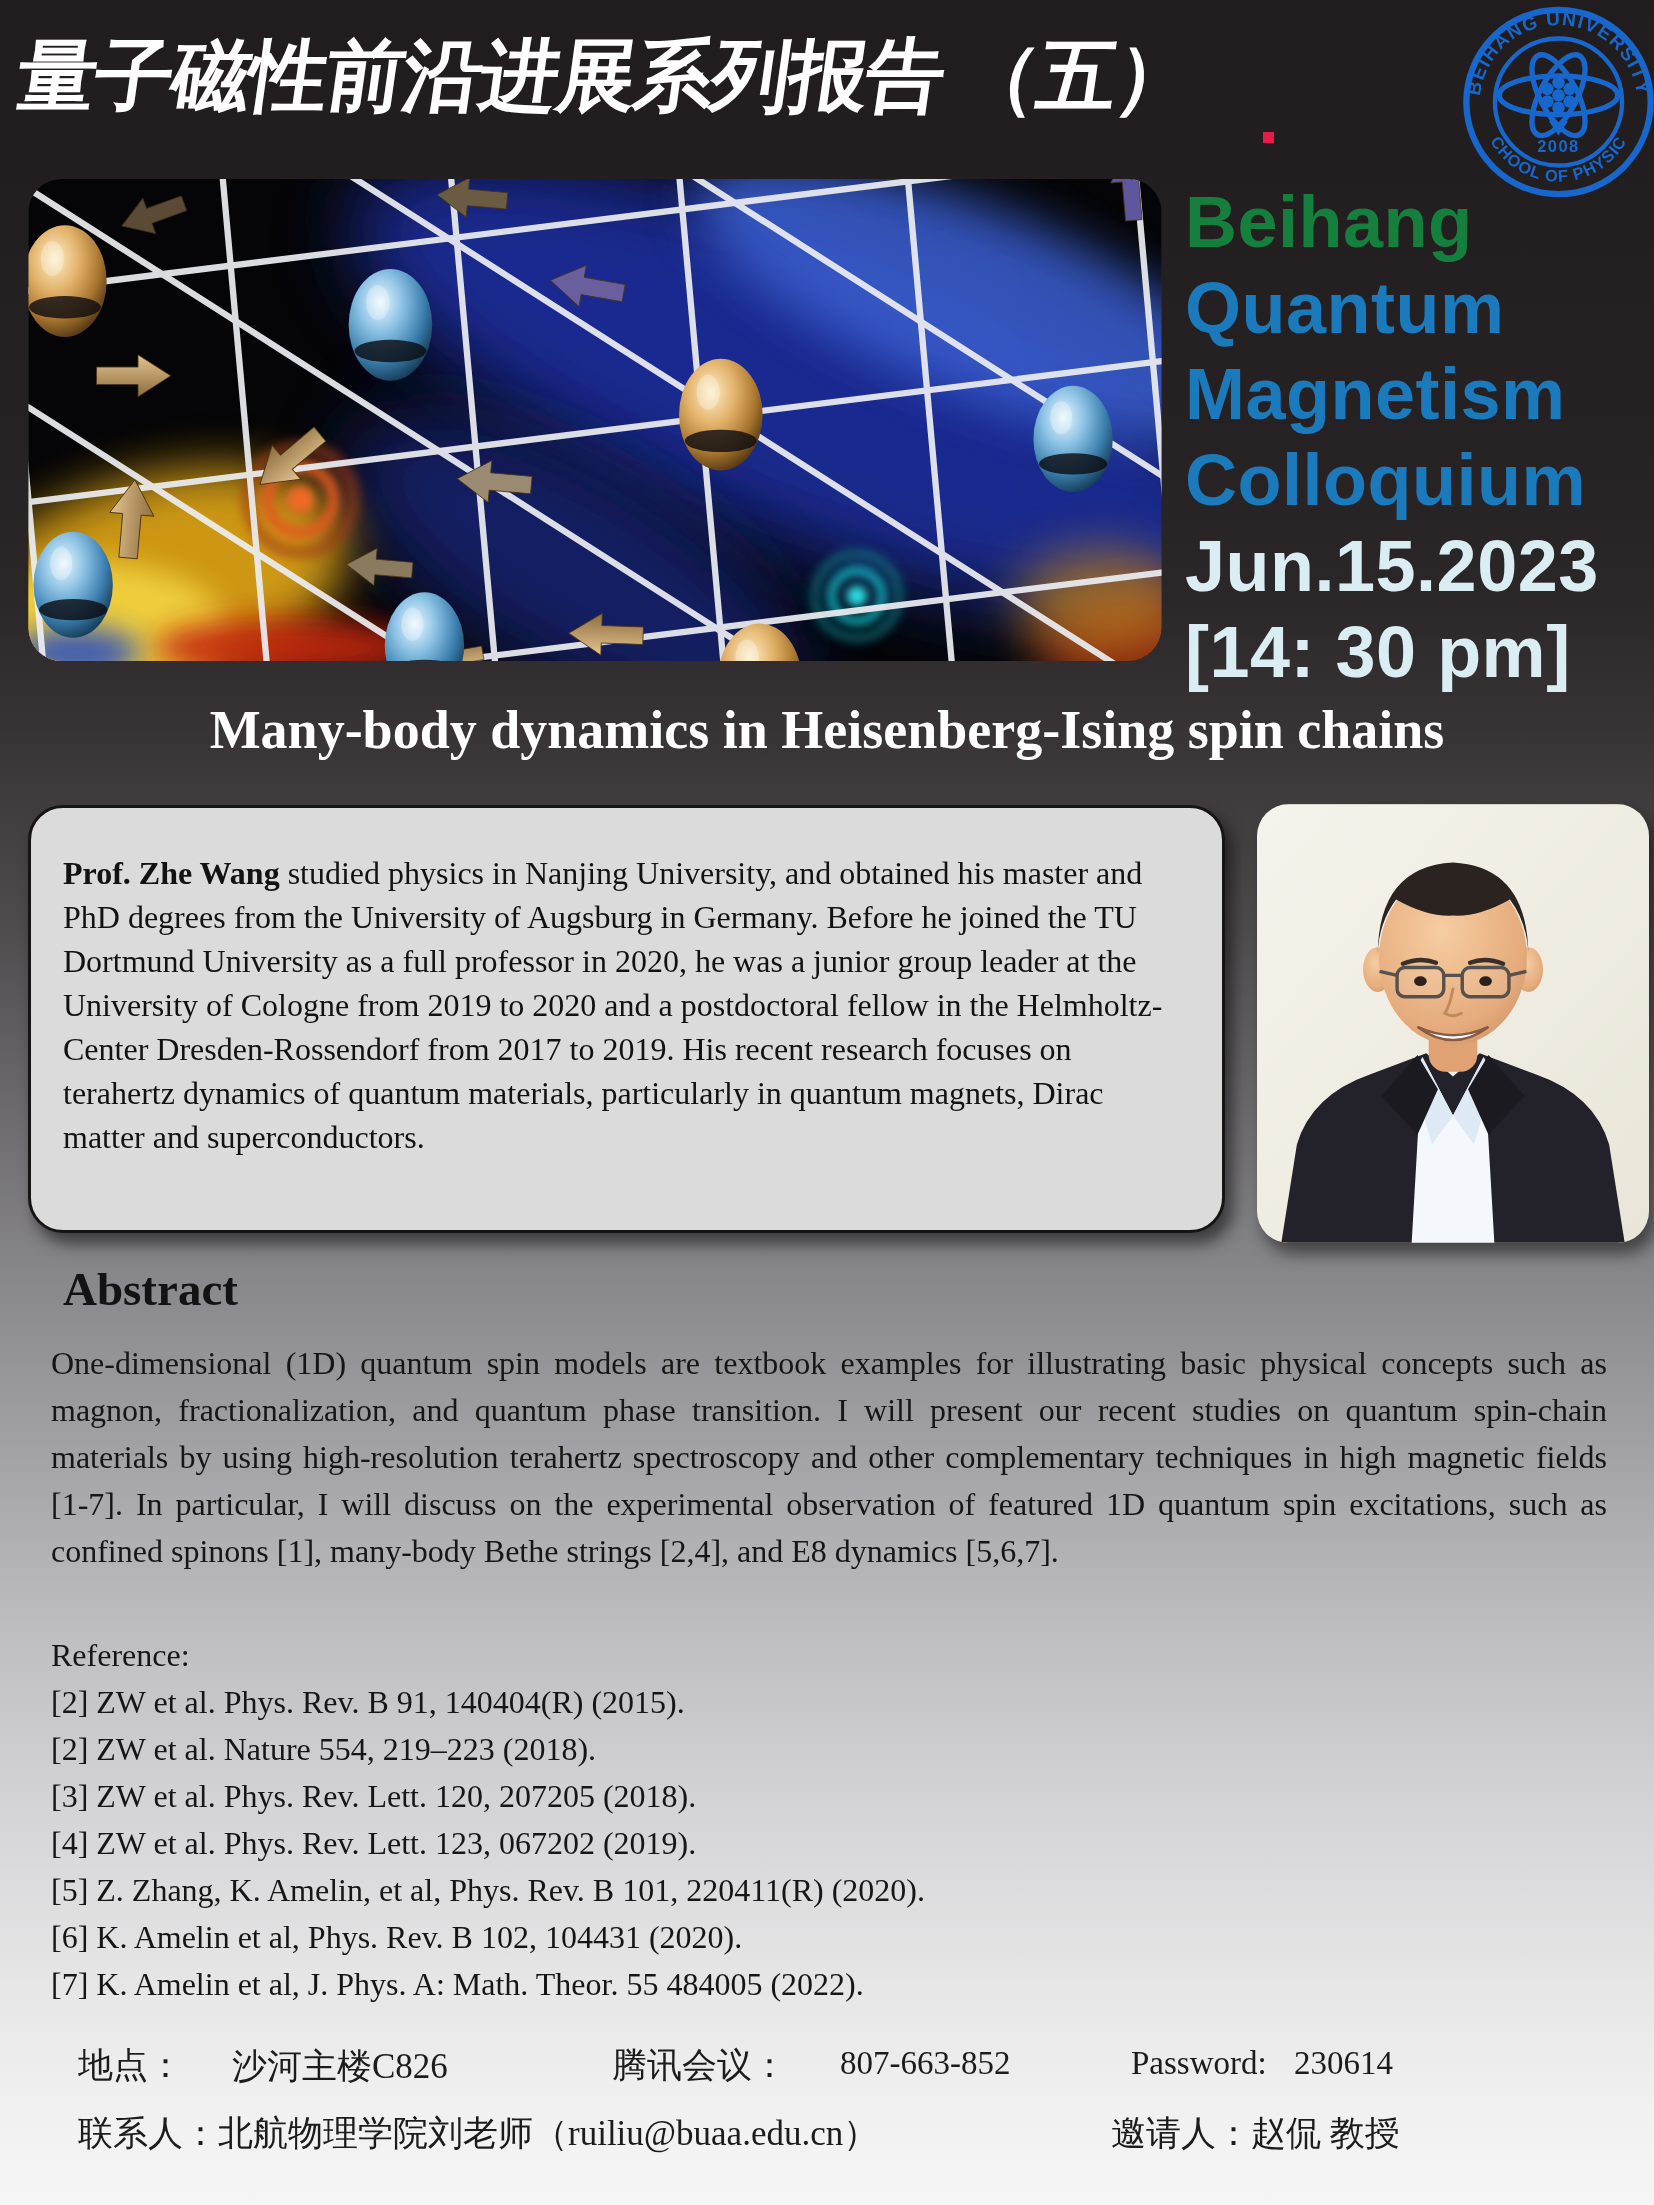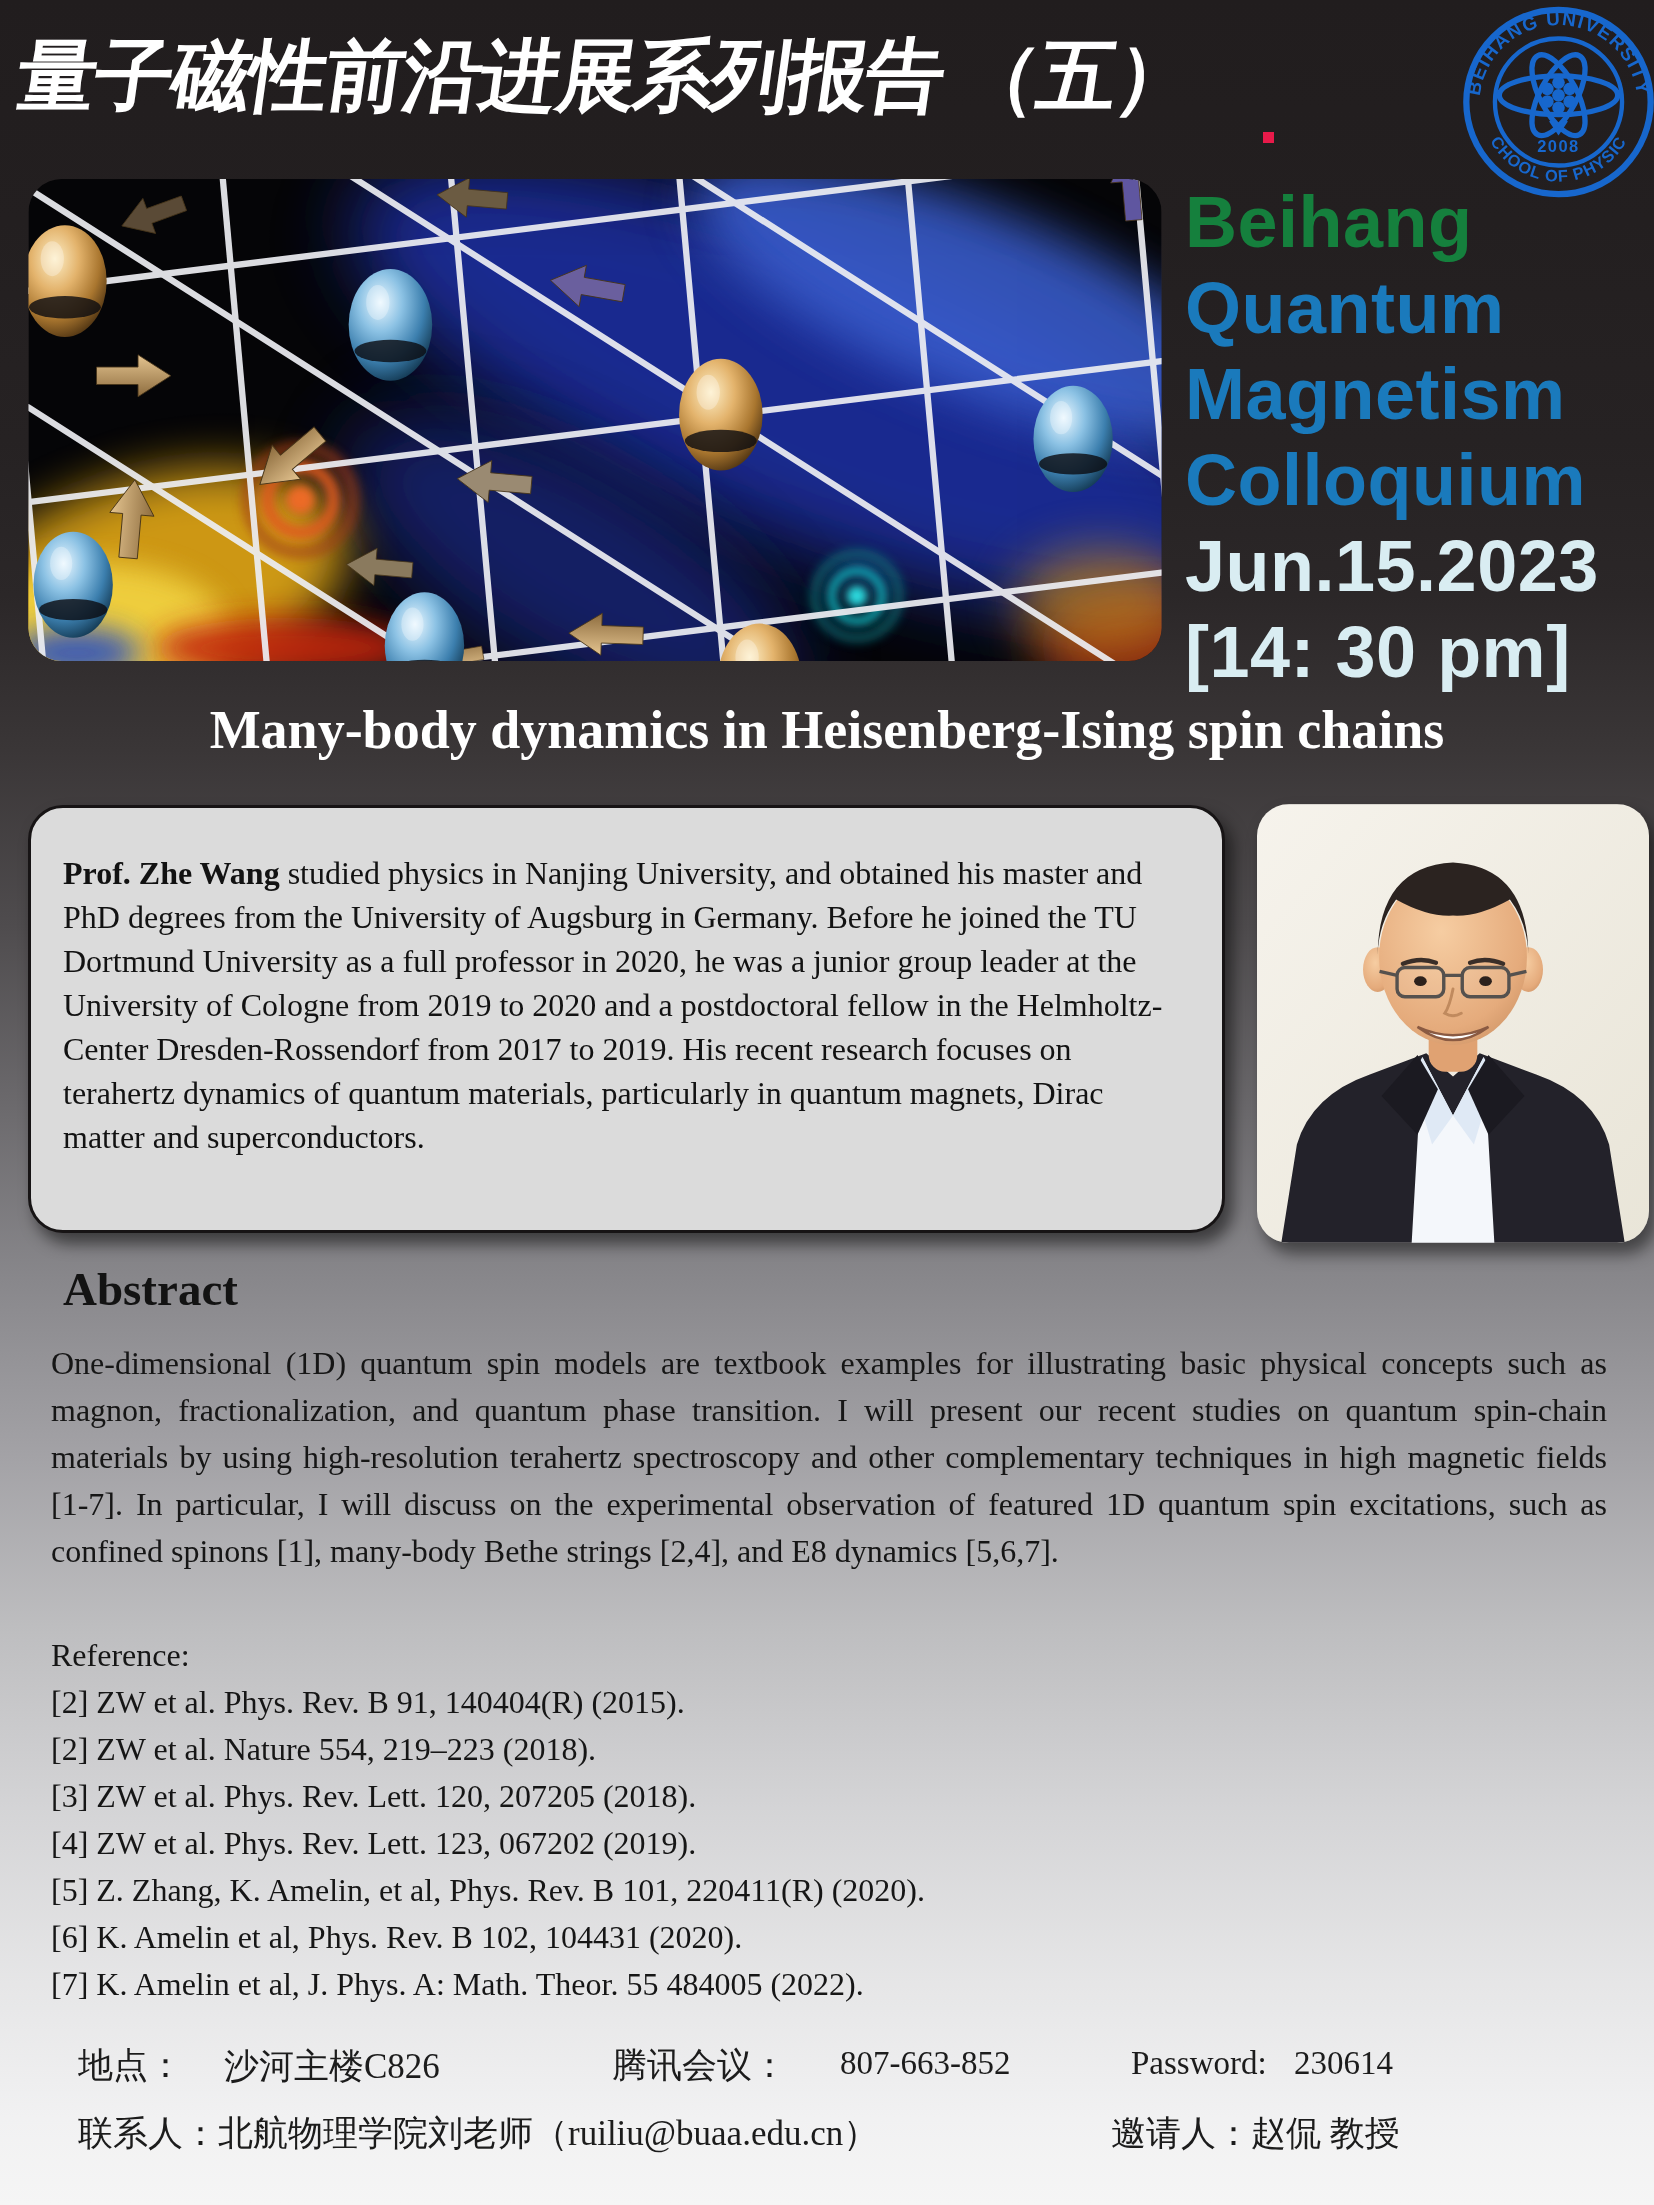--- a/index.html
+++ b/index.html
@@ -73,21 +73,21 @@
   .refs{
     left:51px;top:1632px;width:1556px;
     font-family:"Liberation Serif",serif;font-size:32px;line-height:47px;
     color:#161616;
   }
   .refs div{white-space:nowrap;}
   
   .f-cjk{font-family:"Liberation Serif",serif;font-size:35px;color:#1c1c1c;white-space:nowrap;}
   .f-lat{font-family:"Liberation Serif",serif;font-size:33px;color:#1c1c1c;white-space:nowrap;}
   .venue-label{left:78px;top:2042px;}
-  .venue-value{left:224px;top:2043px;}
+  .venue-value{left:232px;top:2043px;}
   .meeting-label{left:612px;top:2042px;}
   .meeting-id{left:840px;top:2045px;}
   .password-label{left:1131px;top:2045px;}
   .password-value{left:1294px;top:2045px;}
   .contact-line{left:78px;top:2110px;}
   .inviter-line{left:1111px;top:2110px;}
 </style>
 </head>
 <body>
 

